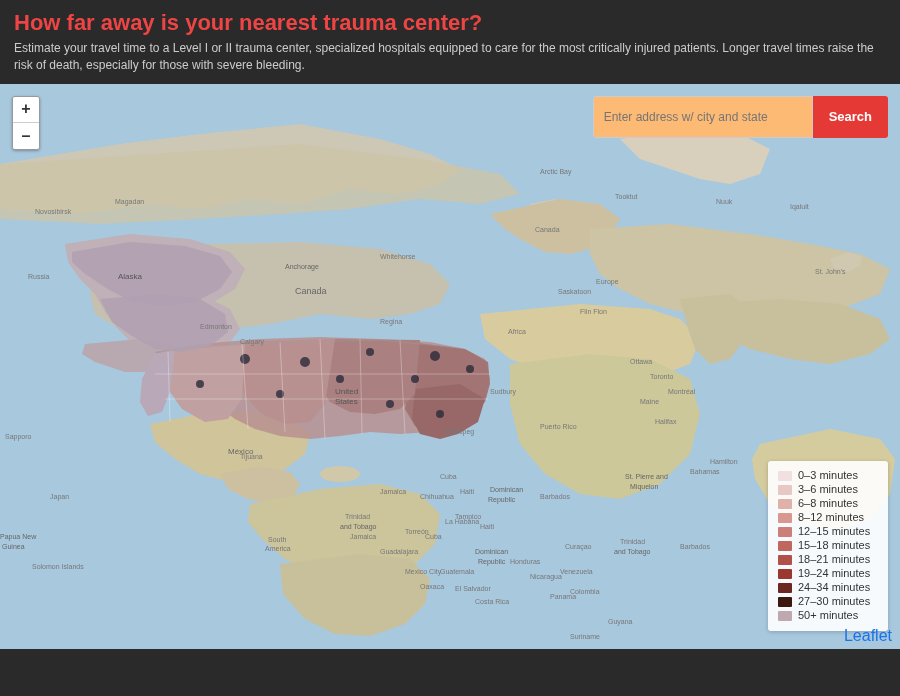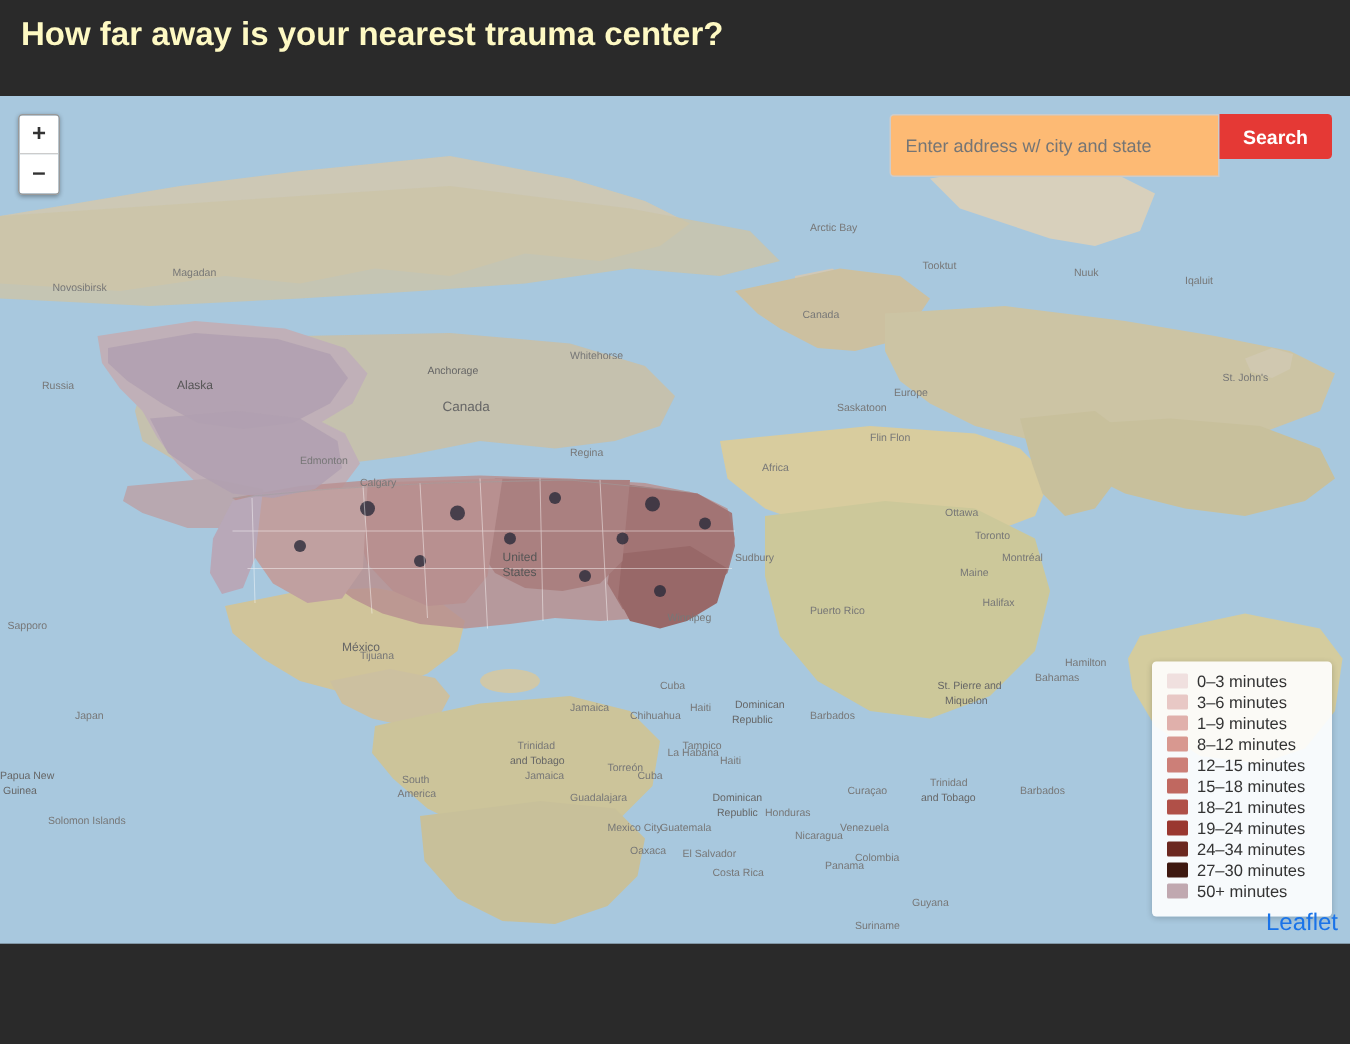--- a/index.html
+++ b/index.html
@@ -6,23 +6,23 @@
     body { font-family: Arial, sans-serif; background: #2a2a2a; width: 900px; height: 696px; overflow: hidden; }
 
     #header {
       background: #2a2a2a;
       padding: 10px 14px 10px 14px;
       color: white;
     }
     #header h1 {
       font-size: 22px;
       font-weight: bold;
-      color: #fef9c3;
+      color: #ef4444;
       line-height: 1.2;
-      margin-bottom: 18px;
+      margin-bottom: 4px;
     }
     #header p {
       font-size: 12px;
       color: #cccccc;
       line-height: 1.4;
     }
 
     #map-container {
       position: relative;
       width: 900px;
@@ -81,21 +81,21 @@
       height: 42px;
       padding: 0 10px;
       border: 1px solid #ccc;
       border-radius: 3px 0 0 3px;
       font-size: 12px;
       color: #666;
       background: #fdba74;
       outline: none;
     }
     #search-btn {
-      height: 30px;
+      height: 42px;
       padding: 0 16px;
       background: #e53935;
       color: white;
       border: none;
       border-radius: 0 3px 3px 0;
       font-size: 13px;
       font-weight: bold;
       cursor: pointer;
     }
 
@@ -106,21 +106,21 @@
       right: 12px;
       background: rgba(255,255,255,0.9);
       padding: 8px 10px;
       border-radius: 3px;
       z-index: 10;
       min-width: 120px;
       box-shadow: 0 1px 4px rgba(0,0,0,0.2);
     }
     .legend-item {
       display: flex;
-      align-items: flex-start;
+      align-items: flex-end;
       gap: 6px;
       margin-bottom: 2px;
     }
     .legend-color {
       width: 14px;
       height: 10px;
       border-radius: 1px;
       flex-shrink: 0;
     }
     .legend-label {
@@ -146,20 +146,21 @@
       left: 0;
       width: 100%;
       height: 100%;
     }
   </style>
 </head>
 <body>
 
 <div id="header">
   <h1>How far away is your nearest trauma center?</h1>
+  <p>Estimate your travel time to a Level I or II trauma center, specialized hospitals equipped to care for the most critically injured patients. Longer travel times raise the risk of death, especially for those with severe bleeding.</p>
 </div>
 
 <div id="map-container">
   <div class="map-bg"></div>
 
   <svg id="map-svg" viewBox="0 0 900 565" xmlns="http://www.w3.org/2000/svg">
 
     <rect width="900" height="565" fill="#a8c8de"></rect>
 
     <path d="M 0 80 L 120 60 L 200 50 L 300 40 L 380 55 L 430 70 L 460 85 L 440 100 L 400 110 L 350 105 L 300 120 L 250 115 L 200 125 L 150 120 L 80 130 L 0 125 Z" fill="#d0c8b0" opacity="0.9"></path>
@@ -348,21 +349,21 @@
   <div class="legend-item">
         <div class="legend-color" style="background: rgb(240, 224, 223);"></div>
         <span class="legend-label">0–3 minutes</span>
       </div>
       <div class="legend-item">
         <div class="legend-color" style="background: rgb(232, 200, 197);"></div>
         <span class="legend-label">3–6 minutes</span>
       </div>
       <div class="legend-item">
         <div class="legend-color" style="background: rgb(224, 176, 171);"></div>
-        <span class="legend-label">1–9 minutes</span>
+        <span class="legend-label">6–8 minutes</span>
       </div>
       <div class="legend-item">
         <div class="legend-color" style="background: rgb(216, 152, 144);"></div>
         <span class="legend-label">8–12 minutes</span>
       </div>
       <div class="legend-item">
         <div class="legend-color" style="background: rgb(204, 127, 120);"></div>
         <span class="legend-label">12–15 minutes</span>
       </div>
       <div class="legend-item">

